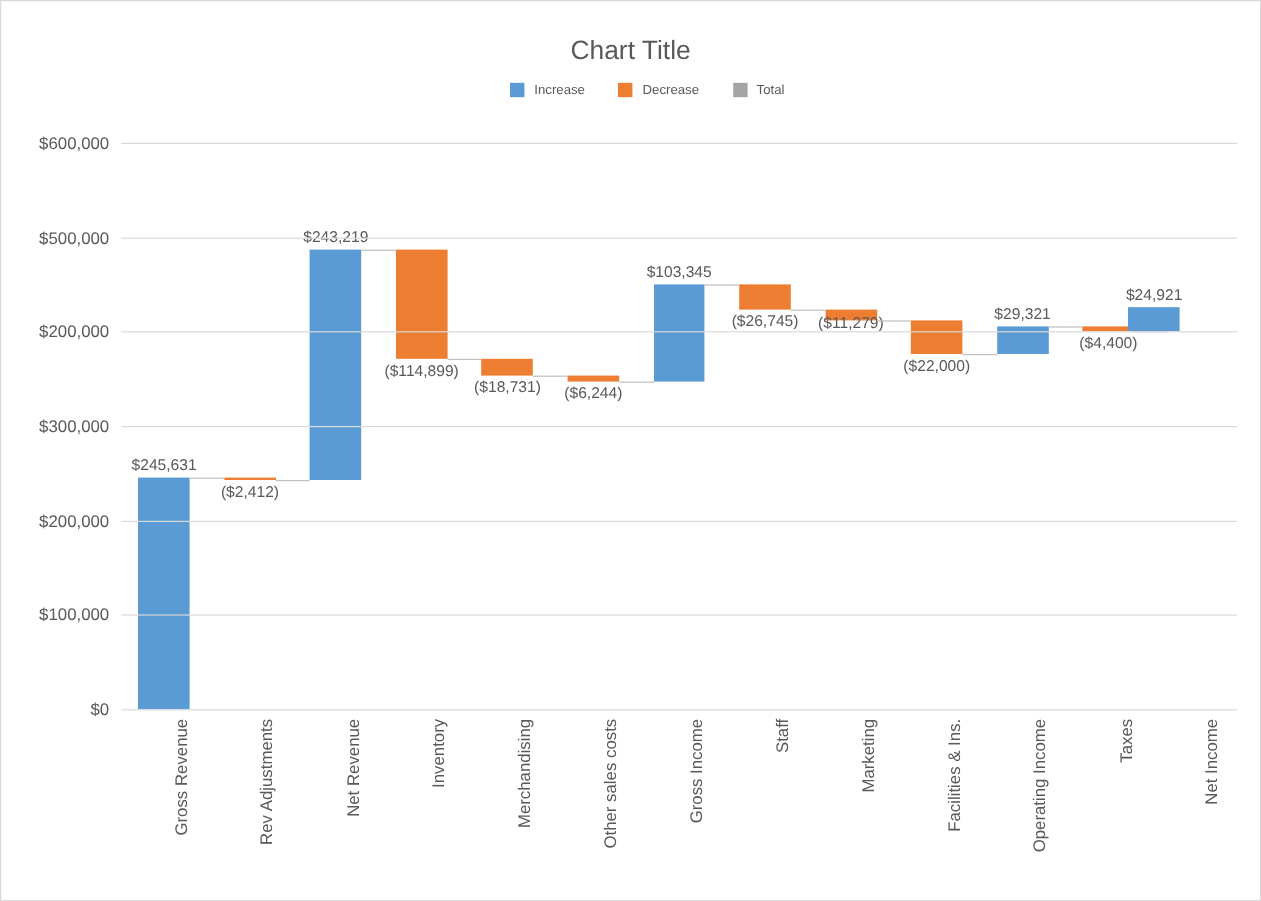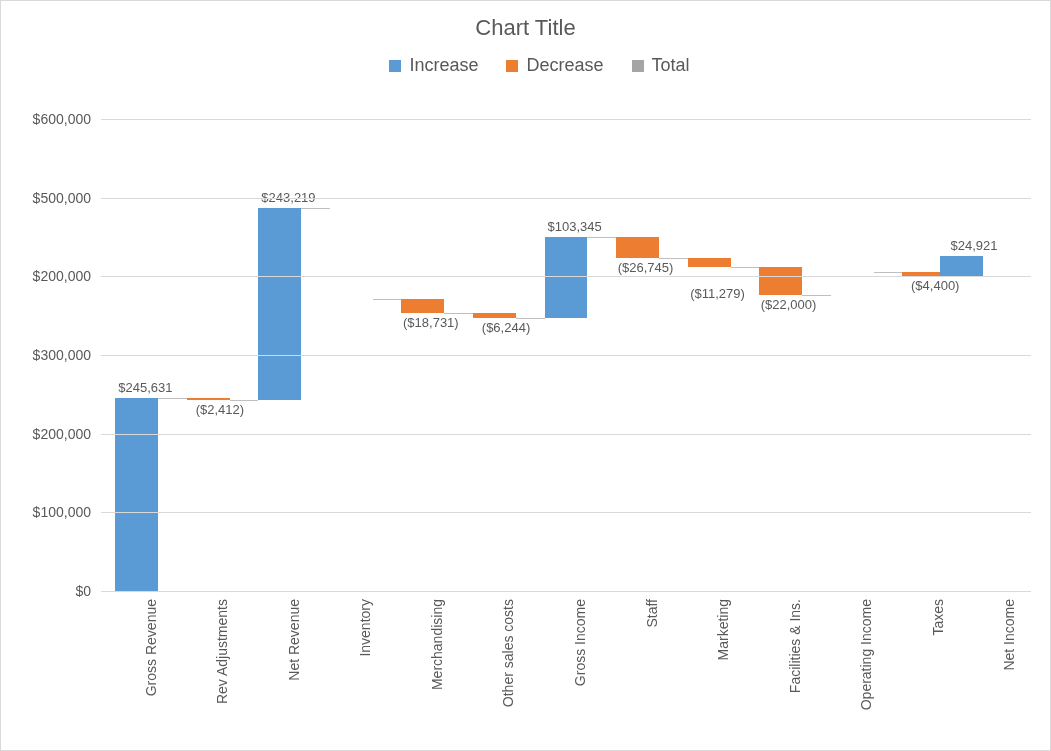--- a/index.html
+++ b/index.html
@@ -1,37 +1,37 @@
 <!DOCTYPE html>
 <html><head>
 <meta charset="utf-8">
 <style>
   html,body{margin:0;padding:0;background:#fff;font-family:"Segoe UI",Arial,sans-serif;color:#595959;}
   .chart{position:relative;width:1051px;height:751px;border:1px solid #d9d9d9;box-sizing:border-box;}
-  .title{text-align:center;font-size:22px;color:#595959;padding-top:14px;}
-  .legend{display:flex;justify-content:center;gap:28px;margin-top:14px;font-size:18px;padding-left:28px;}
+  .title{text-align:center;font-size:22px;color:#595959;padding-top:28px;}
+  .legend{display:flex;justify-content:center;gap:28px;margin-top:14px;font-size:11px;padding-left:28px;}
   .legend .item{display:flex;align-items:center;gap:8px;}
   .sw{width:12px;height:12px;display:inline-block;}
   .sw.inc{background:#5B9BD5;}
   .sw.dec{background:#ED7D31;}
   .sw.tot{background:#A5A5A5;}
 
   
   .plot{position:absolute;left:100px;top:118px;width:930px;height:472px;}
   .yaxis{position:absolute;left:0;top:118px;width:100px;height:472px;}
   .ytick{position:absolute;right:10px;width:90px;text-align:right;font-size:14px;color:#595959;transform:translateY(-50%);}
   .grid{position:absolute;left:100px;width:930px;height:0;border-top:1px solid #d9d9d9;}
 
   .bars{position:absolute;left:0;top:0;width:100%;height:100%;}
   .slot{position:absolute;top:0;height:100%;}
   .bar{position:absolute;left:20%;width:60%;}
   .bar.inc{background:#5B9BD5;}
   .bar.dec{background:#ED7D31;}
   .conn{position:absolute;height:0;border-top:1px solid #bfbfbf;}
-  .lbl{position:absolute;left:0;width:100%;text-align:right;font-size:13px;color:#595959;white-space:nowrap;}
+  .lbl{position:absolute;left:0;width:100%;text-align:center;font-size:13px;color:#595959;white-space:nowrap;}
 
   .xaxis{position:absolute;left:100px;top:590px;width:930px;height:150px;}
   .xt{position:absolute;top:8px;transform-origin:top left;transform:rotate(-90deg) translate(-100%,0);font-size:14px;color:#595959;white-space:nowrap;}
 </style>
 </head>
 <body>
 
 <div class="chart">
   <div class="title">Chart Title</div>
   <div class="legend">
@@ -65,43 +65,51 @@
           <div class="lbl" style="top: 260.77px;">$245,631</div>
         </div>
         <div class="slot" style="left: 71.5385px; width: 71.5385px;">
           <div class="bar dec" style="top: 278.77px; height: 1.89744px;"></div>
           <div class="lbl" style="top: 282.668px;">($2,412)</div>
         </div>
         <div class="slot" style="left: 143.077px; width: 71.5385px;">
           <div class="bar inc" style="top: 89.3354px; height: 191.332px;"></div>
           <div class="lbl" style="top: 71.3354px;">$243,219</div>
         </div>
+        <div class="slot" style="left: 214.615px; width: 71.5385px;">
+          <div class="bar dec" style="top: 89.3354px; height: 90.3872px;"></div>
+          <div class="lbl" style="top: 181.723px;">($114,899)</div>
+        </div>
         <div class="slot" style="left: 286.154px; width: 71.5385px;">
           <div class="bar dec" style="top: 179.723px; height: 14.7351px;"></div>
           <div class="lbl" style="top: 196.458px;">($18,731)</div>
         </div>
         <div class="slot" style="left: 357.692px; width: 71.5385px;">
           <div class="bar dec" style="top: 194.458px; height: 4.91195px;"></div>
           <div class="lbl" style="top: 201.37px;">($6,244)</div>
         </div>
         <div class="slot" style="left: 429.231px; width: 71.5385px;">
           <div class="bar inc" style="top: 118.072px; height: 81.2981px;"></div>
           <div class="lbl" style="top: 100.072px;">$103,345</div>
         </div>
         <div class="slot" style="left: 500.769px; width: 71.5385px;">
           <div class="bar dec" style="top: 118.072px; height: 21.0394px;"></div>
           <div class="lbl" style="top: 141.111px;">($26,745)</div>
         </div>
         <div class="slot" style="left: 572.308px; width: 71.5385px;">
           <div class="bar dec" style="top: 139.111px; height: 8.87281px;"></div>
-          <div class="lbl" style="top: 167px;">($11,279)</div>
+          <div class="lbl" style="top: 142px;">($11,279)</div>
         </div>
         <div class="slot" style="left: 643.846px; width: 71.5385px;">
           <div class="bar dec" style="top: 147.984px; height: 28.32px;"></div>
           <div class="lbl" style="top: 178.304px;">($22,000)</div>
+        </div>
+        <div class="slot" style="left: 715.385px; width: 71.5385px;">
+          <div class="bar inc" style="top: 153.238px; height: 23.0659px;"></div>
+          <div class="lbl" style="top: 135.238px;">$29,321</div>
         </div>
         <div class="slot" style="left: 786.923px; width: 71.5385px;">
           <div class="bar dec" style="top: 153.238px; height: 3.46133px;"></div>
           <div class="lbl" style="top: 158.699px;">($4,400)</div>
         </div>
         <div class="slot" style="left: 825px; width: 71.5385px;">
           <div class="bar inc" style="top: 137.095px; height: 19.6045px;"></div>
           <div class="lbl" style="top: 119.095px;">$24,921</div>
         </div>
         <div class="conn" style="left: 57.2308px; width: 28.6154px; top: 278.77px;"></div>

